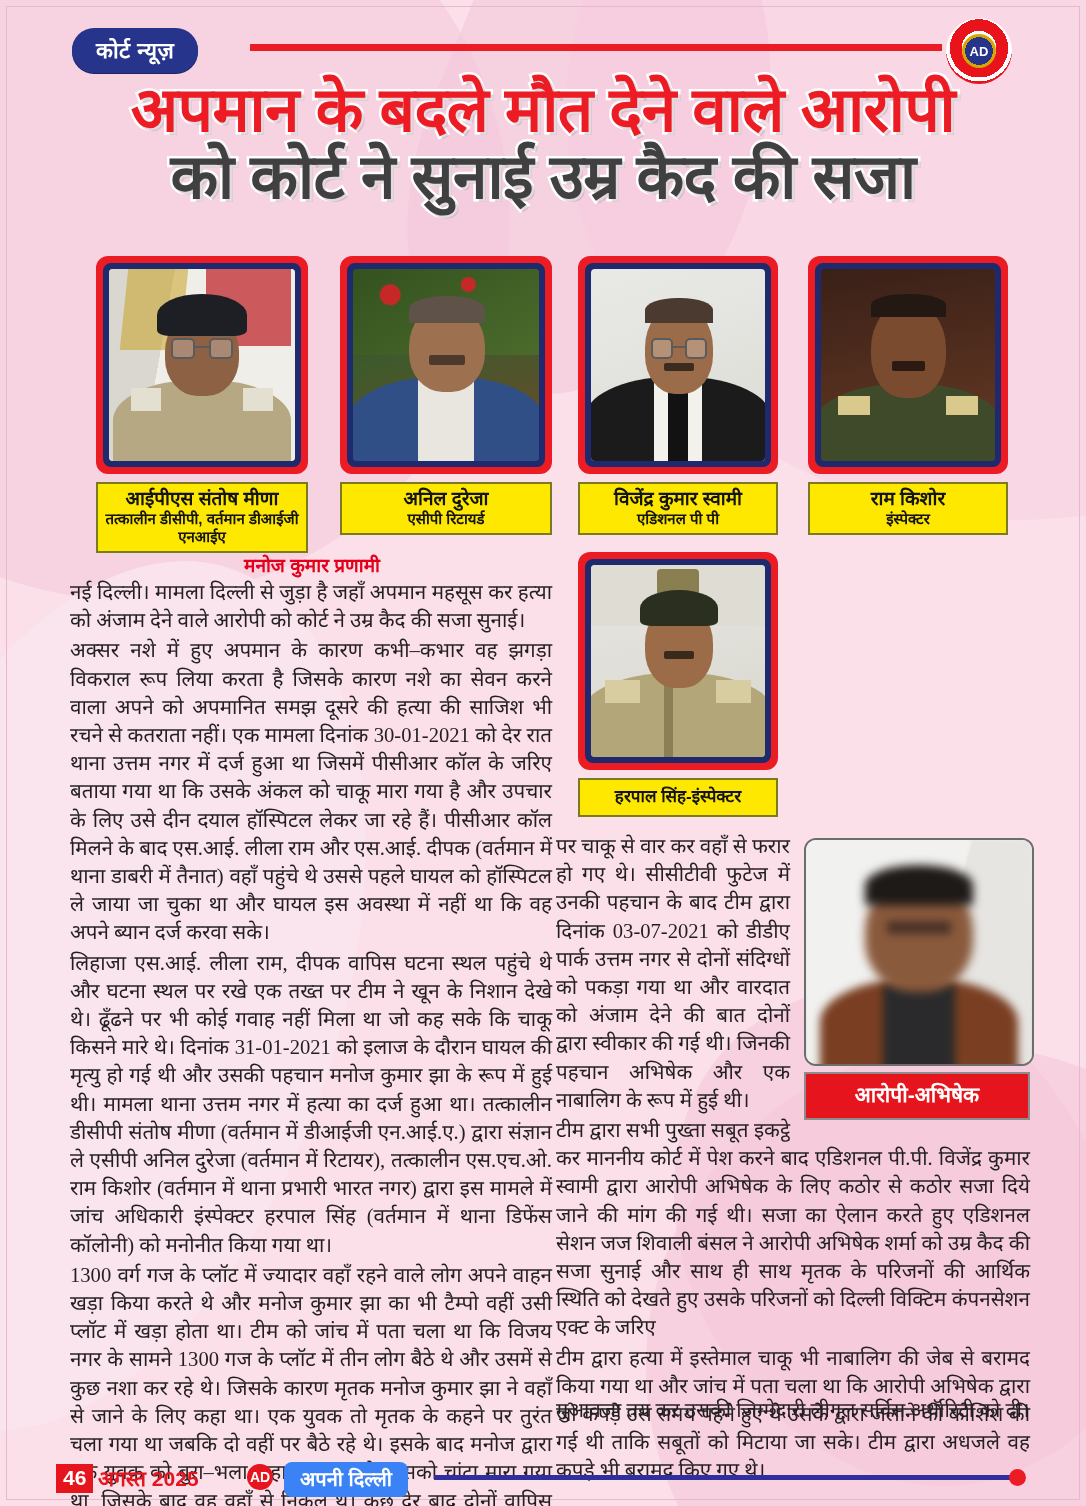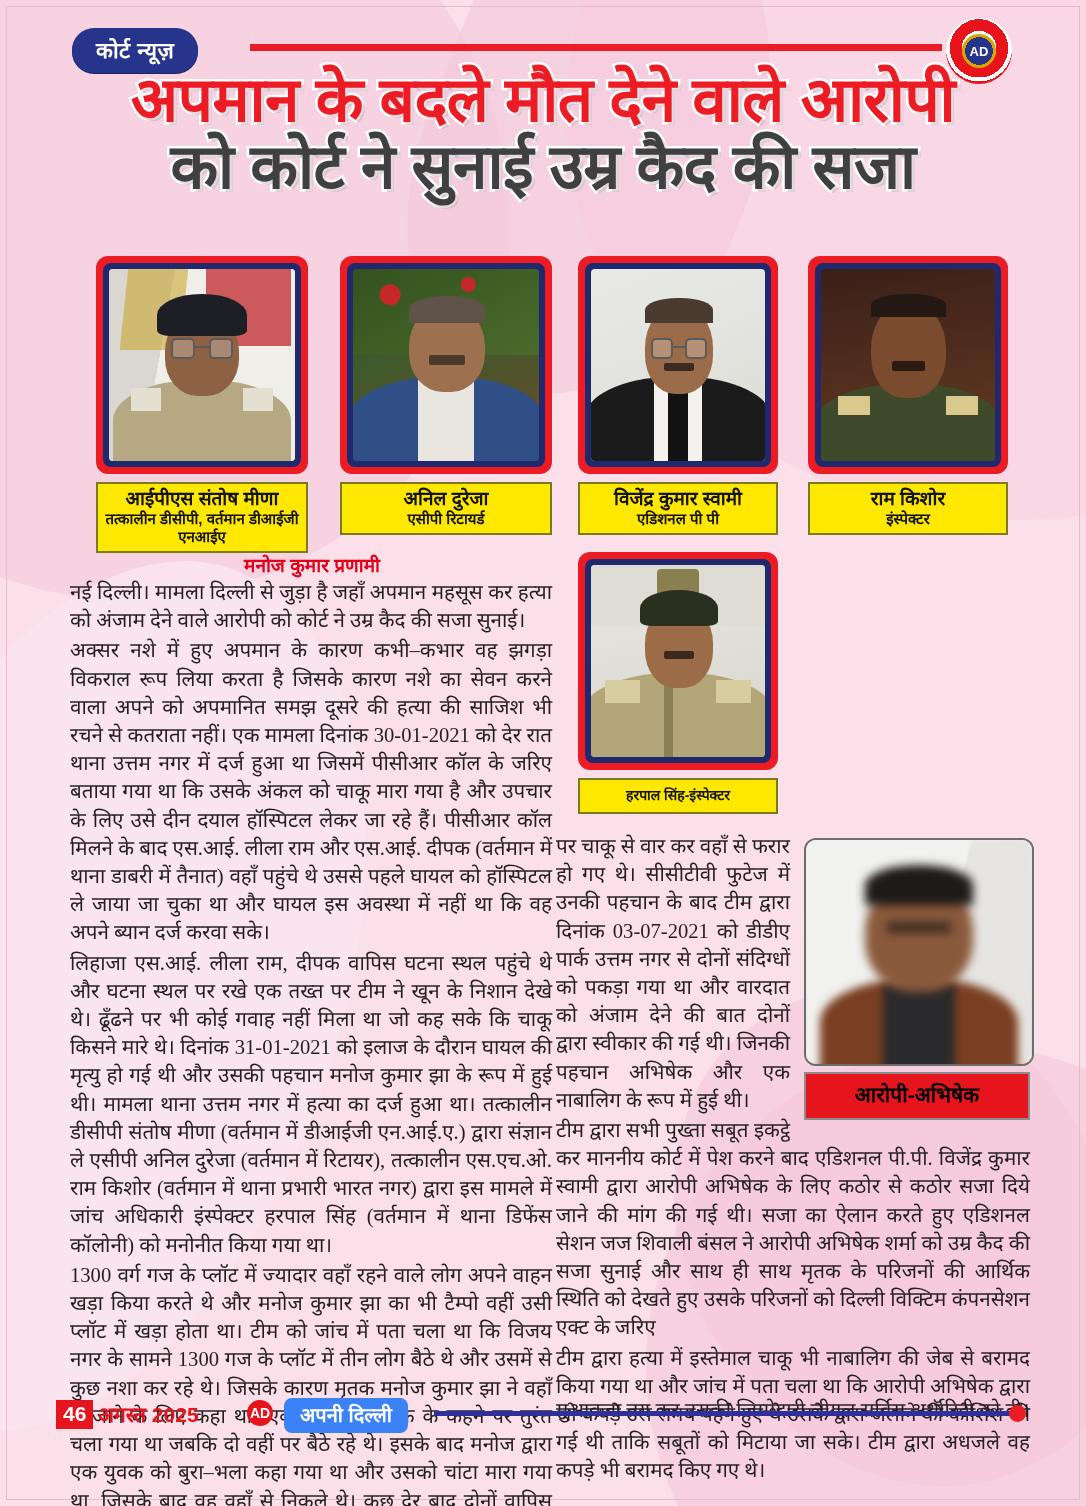--- a/index.html
+++ b/index.html
@@ -73,21 +73,21 @@
   }
   .logo-emblem .inner{
     width:34px;height:34px;border-radius:50%;
     background:radial-gradient(circle at 50% 50%, #27348b 0 58%, #d8a500 58% 100%);
     display:flex;align-items:center;justify-content:center;
     color:#fff;font-family:"Liberation Sans",sans-serif;font-weight:bold;font-size:13px;
   }
 
   
   .headline{
-    position:absolute;left:60px;top:68px;width:966px;text-align:center;
+    position:absolute;left:60px;top:78px;width:966px;text-align:center;
     font-family:"Liberation Sans", sans-serif;
     font-weight:bold;line-height:1.02;
   }
   .hl-line{
     display:block;font-size:62px;letter-spacing:-.5px;
     -webkit-text-stroke:5px #ffffff;
     paint-order:stroke fill;
     text-shadow:3px 3px 0 rgba(170,150,160,.35);
   }
   .hl1{color:#ed1c24;}
@@ -119,21 +119,21 @@
     color:#141414;
     text-align:center;
     font-family:"Liberation Sans", sans-serif;
     font-weight:bold;
     padding:4px 2px 5px 2px;
     line-height:1.18;
     box-sizing:border-box;
   }
   .caption .l1{display:block;font-size:19px;}
   .caption .l2{display:block;font-size:15px;}
-  .caption.single .l1{font-size:14px;padding:3px 0;}
+  .caption.single .l1{font-size:17px;padding:3px 0;}
   .ph-bg{position:absolute;inset:0;}
   .head{position:absolute;border-radius:48% 48% 44% 44%;}
   .torso{position:absolute;border-radius:46% 46% 0 0;}
   .cap{position:absolute;border-radius:50% 50% 14% 14%;}
   .glasses{position:absolute;}
   .glasses i{position:absolute;width:30%;height:100%;border:2px solid #5b5b5b;border-radius:5px;background:rgba(255,255,255,.25);}
   .glasses i.l{left:4%;} .glasses i.r{right:4%;}
   .glasses b{position:absolute;left:38%;top:45%;width:24%;height:2px;background:#5b5b5b;}
 
   
@@ -154,30 +154,30 @@
   .col-right{left:556px;top:832px;width:474px;}
   .accused-wrap{
     float:right;width:226px;margin:6px 0 4px 14px;
   }
   .accused-frame{
     width:226px;height:224px;
     border:2px solid #6d6d6d;border-radius:12px;overflow:hidden;background:#ddd;position:relative;
   }
   .accused-caption{
     margin-top:6px;width:226px;background:#e5141d;border:2px solid #8d8d8d;
-    color:#000000;text-align:center;font-family:"Liberation Sans",sans-serif;
+    color:#ffffff;text-align:center;font-family:"Liberation Sans",sans-serif;
     font-weight:bold;font-size:21px;padding:7px 0 8px 0;box-sizing:border-box;
   }
   .tail{
     position:absolute;left:556px;top:1396px;width:474px;
     font-family:"Liberation Serif",serif;font-size:20.6px;line-height:1.37;color:#231f20;
   }
 
   
-  .footer{position:absolute;left:56px;top:1398px;width:980px;height:34px;}
+  .footer{position:absolute;left:56px;top:1462px;width:980px;height:34px;}
   .pgnum{
     position:absolute;left:0;top:2px;background:#e5141d;color:#fff;
     font-family:"Liberation Sans",sans-serif;font-weight:bold;font-size:21px;
     padding:2px 7px 3px 7px;
   }
   .fdate{
     position:absolute;left:42px;top:2px;color:#e5141d;
     font-family:"Liberation Sans",sans-serif;font-weight:bold;font-size:21px;
   }
   .fmark{

